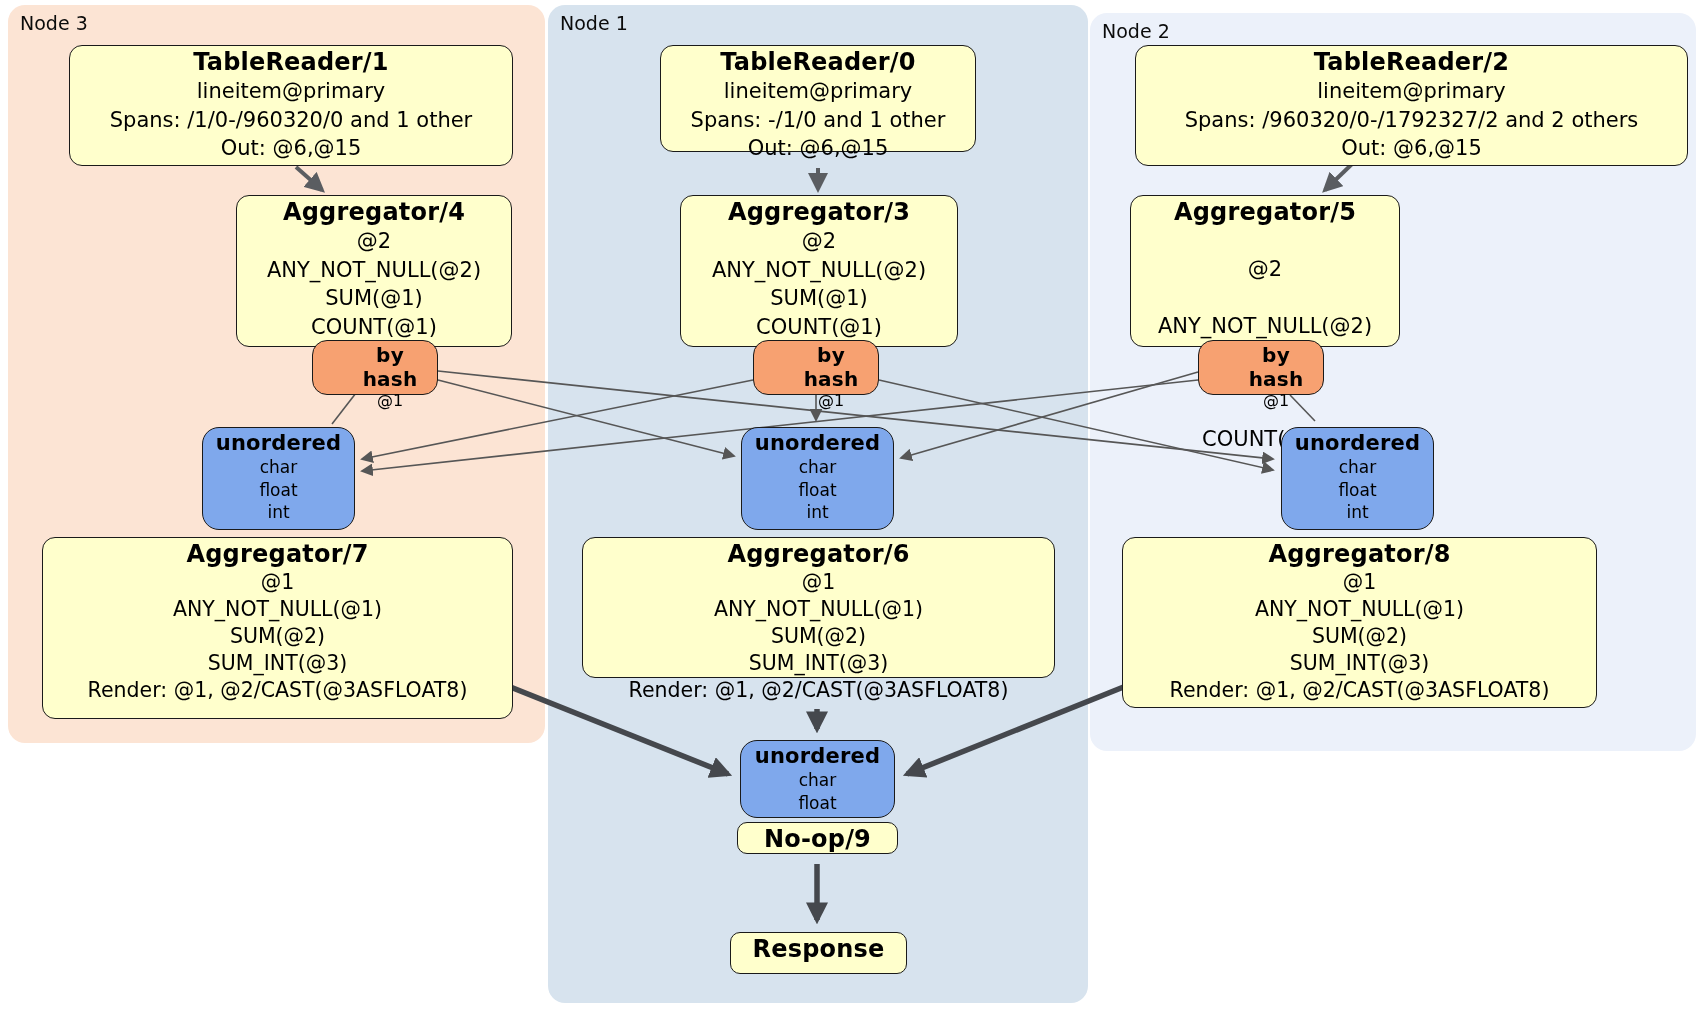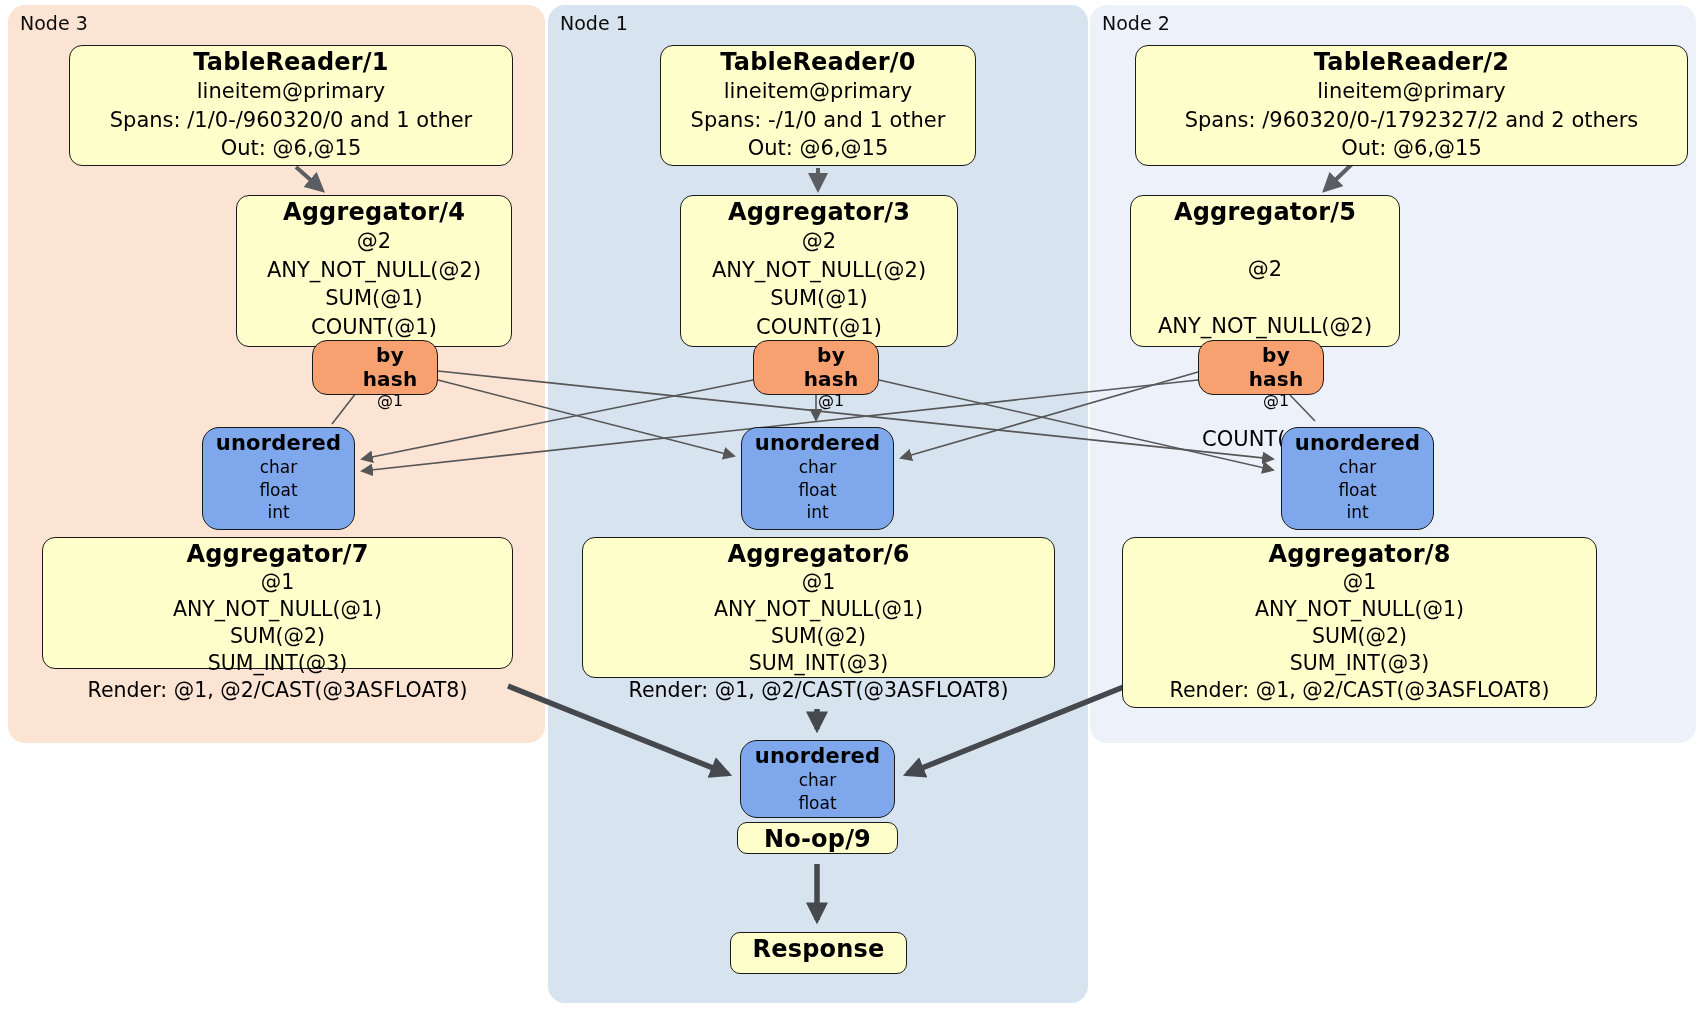--- a/index.html
+++ b/index.html
@@ -1,49 +1,49 @@
 <!DOCTYPE html>
 <html style="--node3-bg: #fce4d4; --node1-bg: #d7e3ee; --node2-bg: #ecf1fa; --proc-bg: #ffffcc; --router-bg: #f7a171; --sync-bg: #7fa8ec; --edge-thin: #565656; --edge-thick: #45484d;"><head>
 <meta charset="utf-8">
 <style>
   html,body{margin:0;padding:0;background:#ffffff;}
   body{width:1706px;height:1016px;position:relative;overflow:hidden;
        font-family:"DejaVu Sans","Liberation Sans",sans-serif;color:#000;}
   .region{position:absolute;border-radius:17px;}
   #region-node3{left:8px;top:5px;width:537px;height:738px;background:var(--node3-bg,#fce4d4);}
   #region-node1{left:548px;top:5px;width:540px;height:998px;background:var(--node1-bg,#d7e3ee);}
-  #region-node2{left:1090px;top:5px;width:606px;height:738px;background:var(--node2-bg,#ecf1fa);}
+  #region-node2{left:1090px;top:13px;width:606px;height:738px;background:var(--node2-bg,#ecf1fa);}
   .region-label{position:absolute;left:12px;top:7px;font-size:19px;color:#0b0b0b;}
   svg.edges{position:absolute;left:0;top:0;z-index:2;}
   .box{position:absolute;z-index:3;box-sizing:border-box;
        display:flex;flex-direction:column;align-items:center;
        background:var(--proc-bg,#ffffcc);border:1.6px solid #1a1a1a;border-radius:13px;
        text-align:center;line-height:28.5px;font-size:21px;padding:2px 6px;}
   .box .t{font-weight:bold;font-size:24px;line-height:29px;letter-spacing:.2px;}
   .router{background:var(--router-bg,#f7a171);border-radius:15px;line-height:20px;padding-left:36px;}
   .router .t{font-size:20px;line-height:24px;}
   .router .d{font-size:16px;line-height:19px;}
   .sync{background:var(--sync-bg,#7fa8ec);border-radius:17px;}
   .sync .t{font-size:21px;line-height:26px;}
   .sync .l{font-size:17px;line-height:22.5px;}
   .small{border-radius:10px;}
   .small .t{font-size:24px;}
   #tr1{left:69px;top:45px;width:444px;height:121px;}
-  #tr0{left:660px;top:45px;width:316px;height:121px;}
+  #tr0{left:660px;top:45px;width:316px;height:107px;}
   #tr2{left:1135px;top:45px;width:553px;height:121px;}
   #agg4{left:236px;top:195px;width:276px;height:152px;}
   #agg3{left:680px;top:195px;width:278px;height:152px;}
   #agg5{left:1130px;top:195px;width:270px;height:152px;gap:28px;}
   #hash3{left:312px;top:340px;width:126px;height:55px;}
   #hash1{left:753px;top:340px;width:126px;height:55px;}
   #hash2{left:1198px;top:340px;width:126px;height:55px;}
   #sync3{left:202px;top:427px;width:153px;height:103px;}
   #sync1{left:741px;top:427px;width:153px;height:103px;}
   #sync2{left:1281px;top:427px;width:153px;height:103px;}
-  #agg7{left:42px;top:537px;width:471px;height:132px;font-size:20.5px;line-height:27px;}
+  #agg7{left:42px;top:537px;width:471px;height:182px;font-size:20.5px;line-height:27px;}
   #agg6{left:582px;top:537px;width:473px;height:141px;font-size:20.5px;line-height:27px;}
   #agg8{left:1122px;top:537px;width:475px;height:171px;font-size:20.5px;line-height:27px;}
   #syncF{left:740px;top:740px;width:155px;height:78px;}
   #noop{left:737px;top:822px;width:161px;height:32px;}
   #resp{left:730px;top:932px;width:177px;height:42px;}
 </style>
 </head>
 <body>
 
 <div class="region" id="region-node3">

